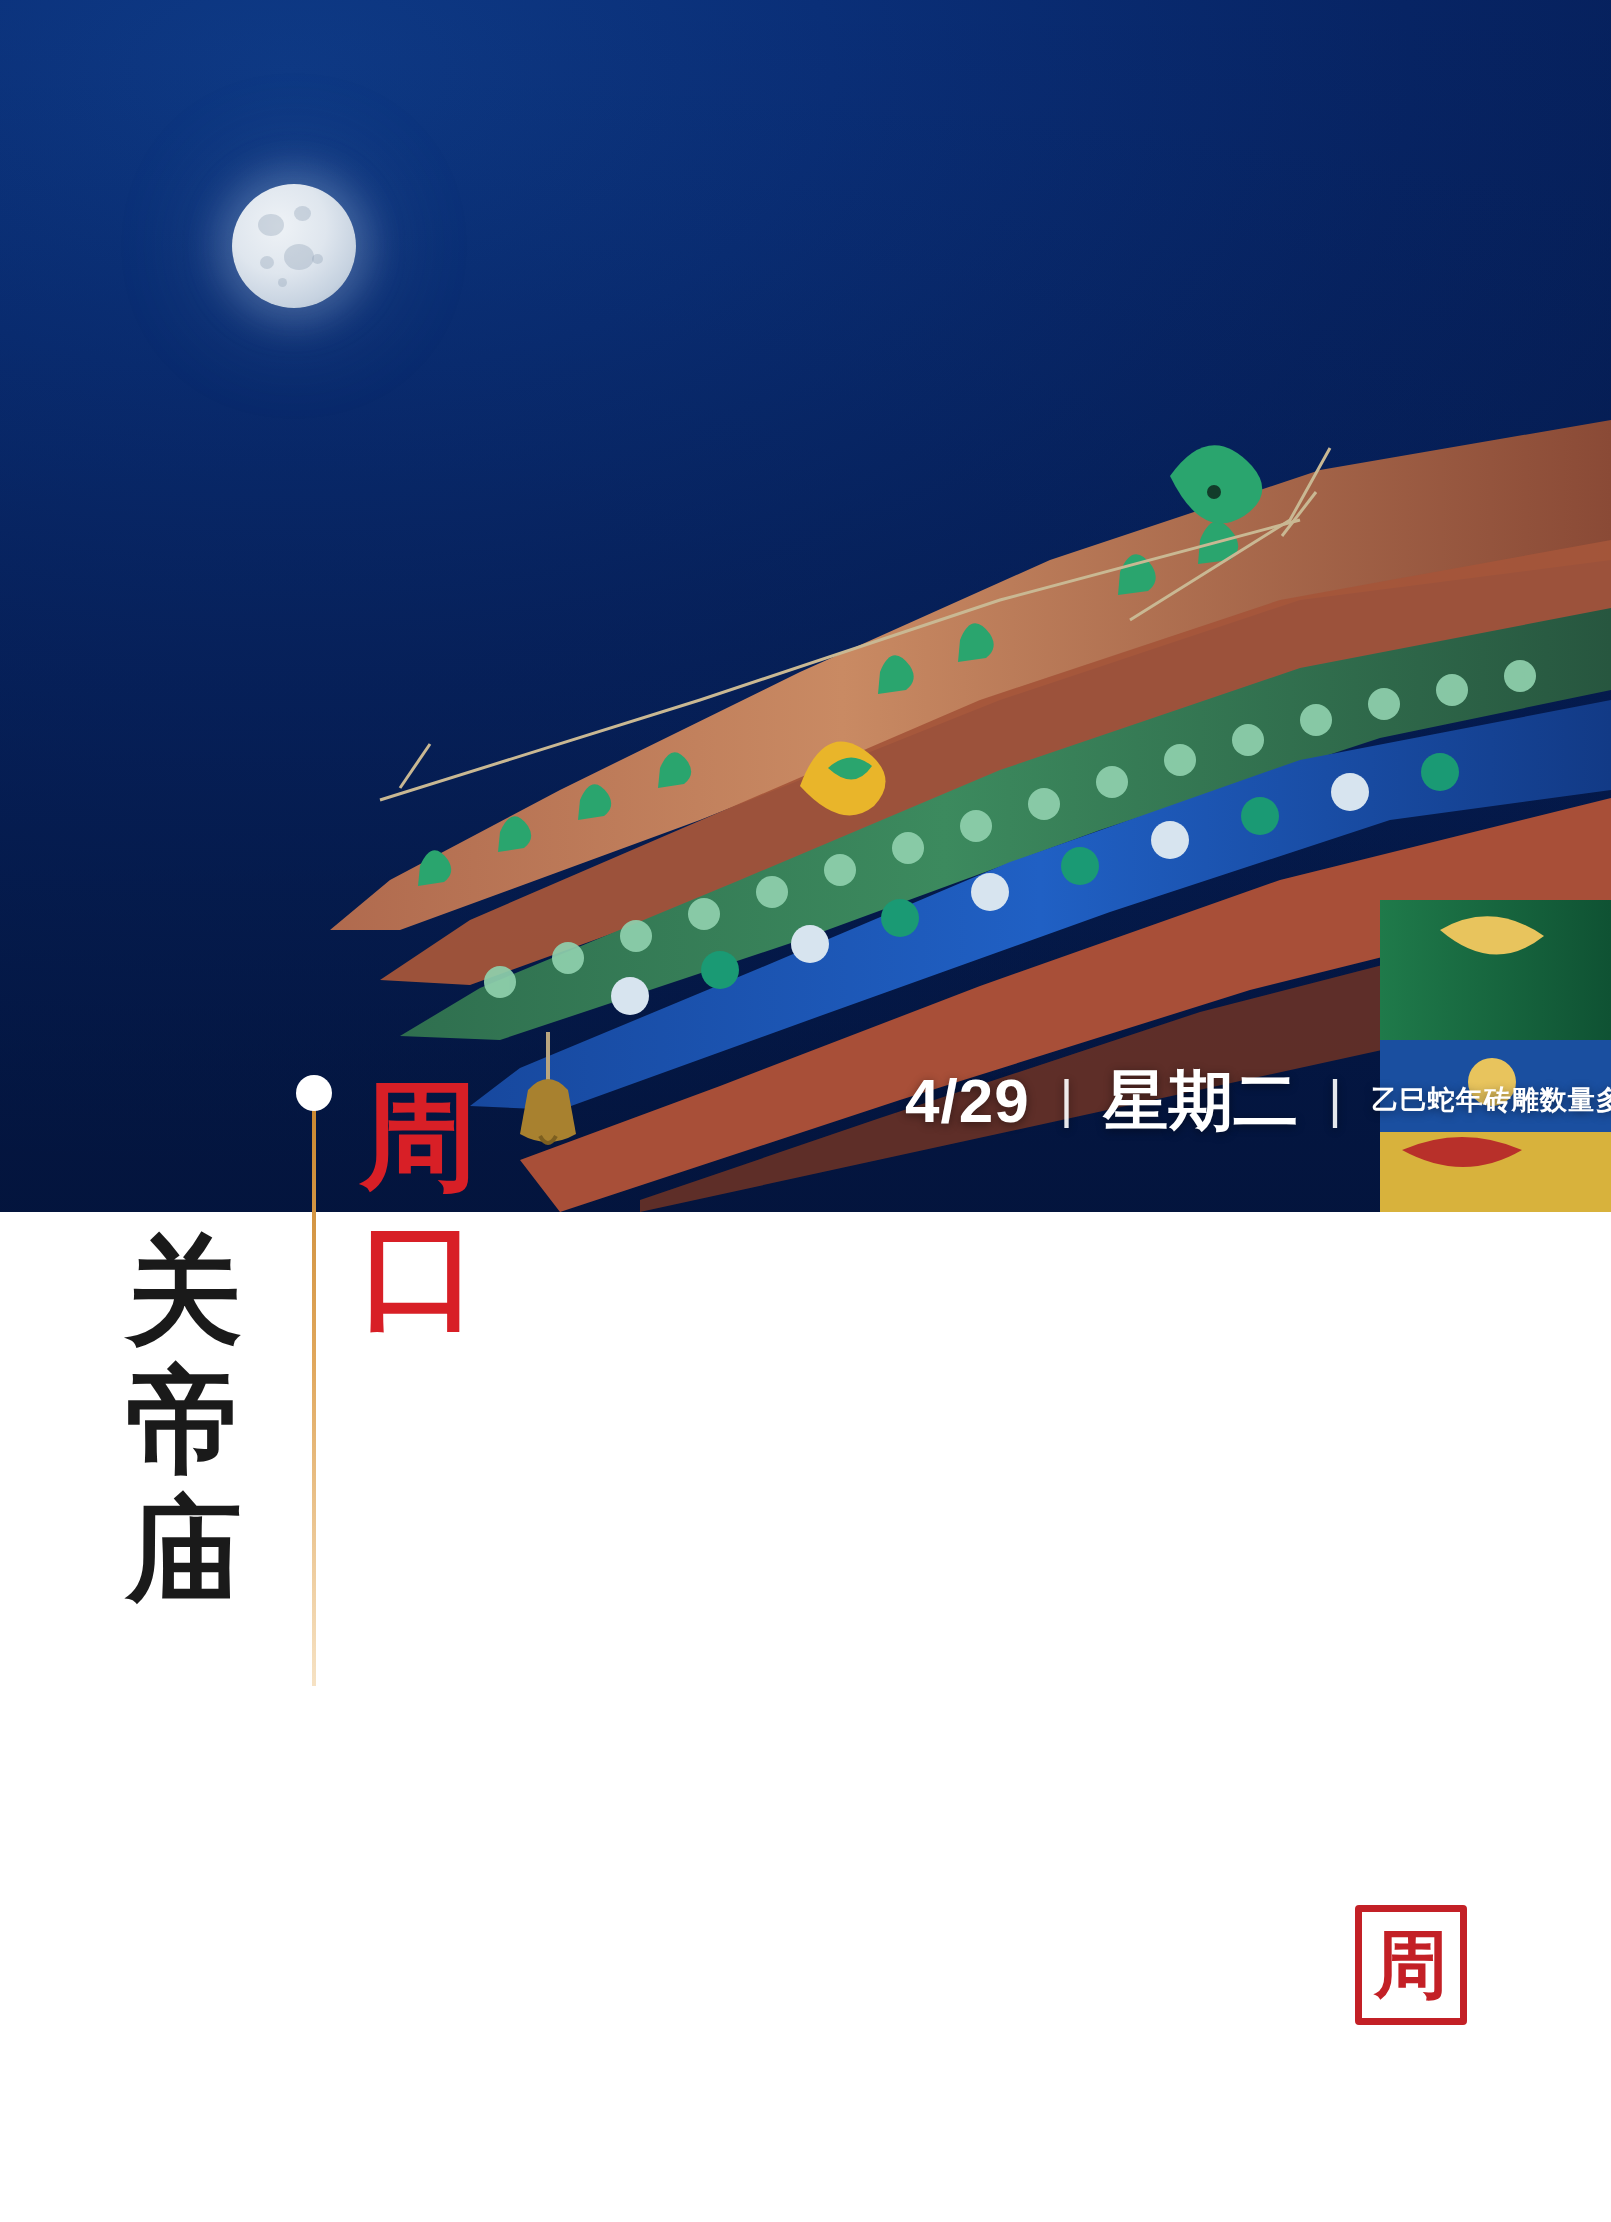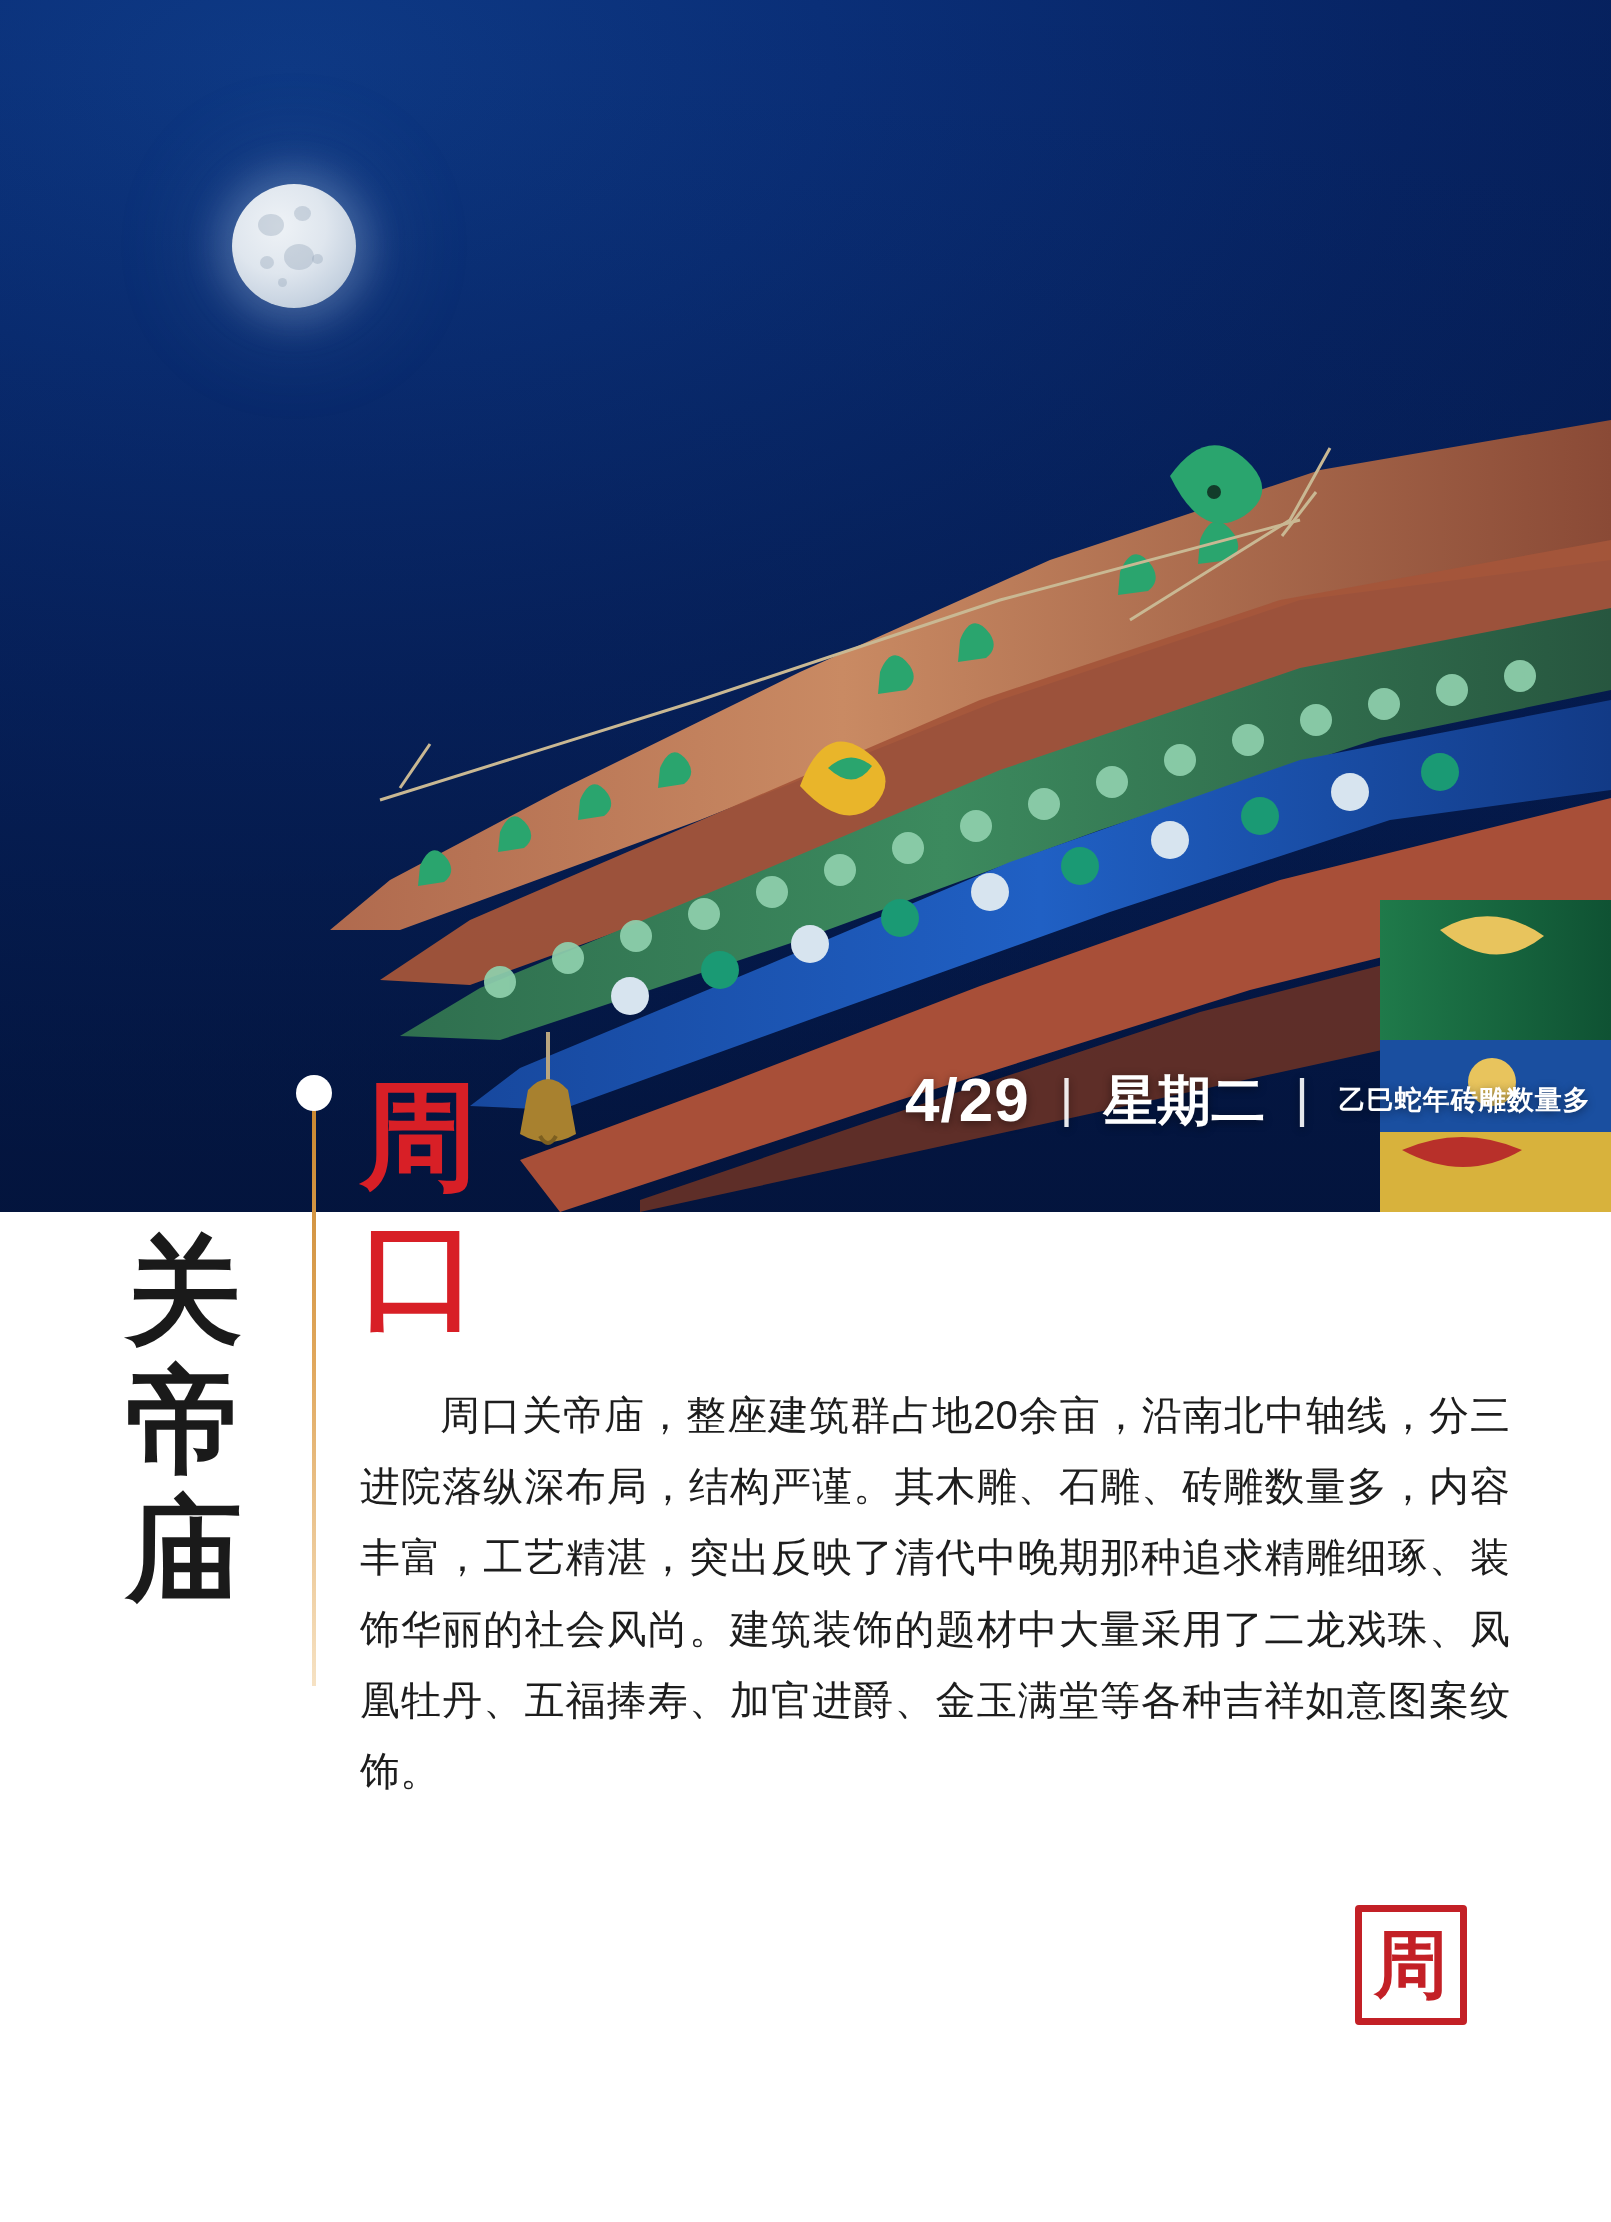--- a/index.html
+++ b/index.html
@@ -93,21 +93,21 @@
     line-height: 1;
   }
   .date-sep {
     font-size: 52px;
     font-weight: 300;
     opacity: 0.9;
     line-height: 1;
     padding-bottom: 4px;
   }
   .date-week {
-    font-size: 54px;
+    font-size: 65px;
     font-weight: 700;
     line-height: 1;
   }
   .date-lunar {
     display: flex;
     flex-direction: row;
     justify-content: center;
     font-size: 27px;
     font-weight: 700;
     line-height: 1.22;
@@ -366,19 +366,18 @@
     <span>关</span>
     <span>帝</span>
     <span>庙</span>
   </div>
 
   <div class="red-title">
     <span>周</span>
     <span>口</span>
   </div>
 
-  <div class="body-text">周口关帝庙，整座建筑群占地20余亩，沿南北中轴线，分三进院落纵深布局，结构严谨。其木雕、石雕、砖雕数量多，内容丰富，工艺精湛，突出反映了清代中晚期那种追求精雕细琢、装饰华丽的社会风尚。建筑装饰的题材中大量采用了二龙戏珠、凤凰牡丹、五福捧寿、加官进爵、金玉满堂等各种吉祥如意图案纹饰。</div>
 
   <div class="seal">
     <span>周</span>
   </div>
 
 </div>
 
 </body></html>

